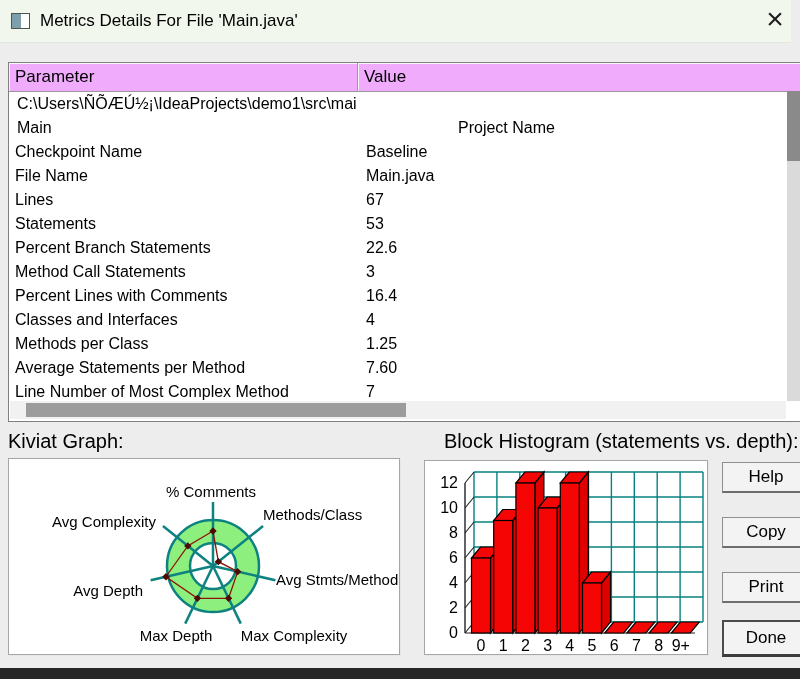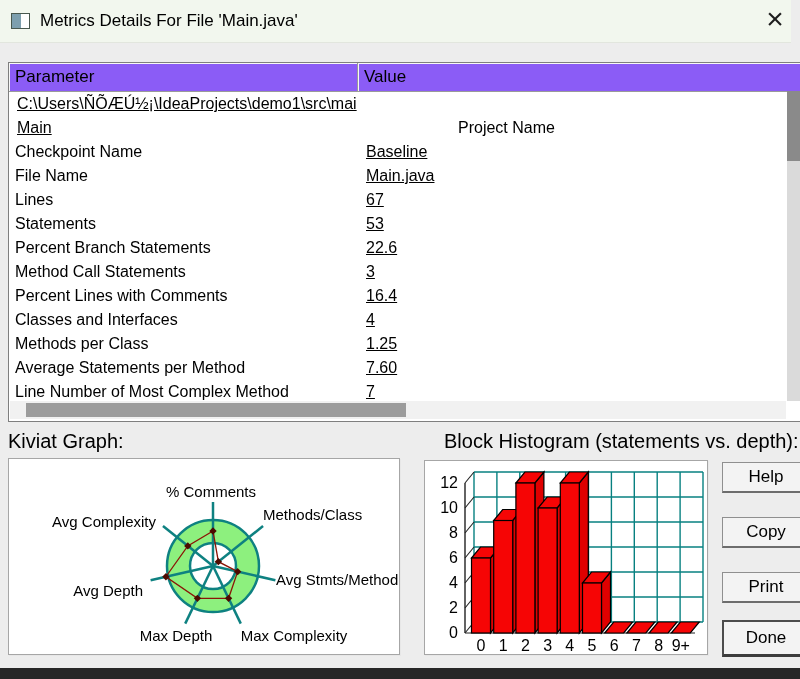--- a/index.html
+++ b/index.html
@@ -11,30 +11,30 @@
   .titlebar{position:absolute;left:0;top:0;width:791px;height:42px;background:#f2f7ee;
     border-bottom:1px solid #e2e6de;display:flex;align-items:center;}
   .win-icon{width:19px;height:16px;margin-left:11px;box-sizing:border-box;
     border:1px solid #49584e;background:linear-gradient(to right,#7d9fae 0 55%,#ffffff 55%);}
   .title{margin-left:10px;font-size:17px;}
   .close{position:absolute;right:1px;top:2px;width:30px;height:34px;font-size:30px;
     font-weight:300;line-height:34px;text-align:center;color:#1c1c1c;cursor:default;}
   
   .table{position:absolute;left:8px;top:62px;width:794px;height:360px;background:#fff;
     border:1px solid #7f7f7f;box-sizing:border-box;}
-  .thead{display:flex;height:28px;background:#8b5cf6;border-bottom:1px solid #9a9a9a;}
+  .thead{display:flex;height:28px;background:#f0abfc;border-bottom:1px solid #9a9a9a;}
   .th{font-size:17px;padding-left:6px;line-height:27px;box-sizing:border-box;
     border-right:1px solid #9a9a9a;box-shadow:inset 1px 1px 0 #f7f7f7;}
   .th.p{width:349px;}
   .th.v{flex:1;border-right:none;}
   .tbody{height:308px;overflow:hidden;}
   .trow{display:flex;height:24px;font-size:16px;line-height:24px;}
   .tcell{white-space:nowrap;box-sizing:border-box;}
   .tcell.p{width:349px;padding-left:6px;}
-  .tcell.v{flex:1;padding-left:8px;overflow:hidden;text-decoration:underline;}
+  .tcell.v{flex:1;padding-left:8px;overflow:hidden;}
   .hscroll{position:absolute;left:1px;top:338px;width:776px;height:18px;background:#f1f1f1;}
   .hthumb{position:absolute;left:16px;top:2px;width:380px;height:14px;background:#9c9c9c;}
   .vscroll{position:absolute;left:778px;top:28px;width:14px;height:310px;background:#dadada;}
   .vthumb{position:absolute;left:0;top:0;width:14px;height:70px;background:#8a8a8a;}
   
   .seclabel{position:absolute;font-size:20px;}
   .seclabel.kiviat{left:8px;top:430px;}
   .seclabel.histo{left:444px;top:430px;}
   .panel{position:absolute;background:#fff;border:1px solid #a6a6a6;box-sizing:border-box;
     box-shadow:1px 1px 0 #e7e7e7;}

